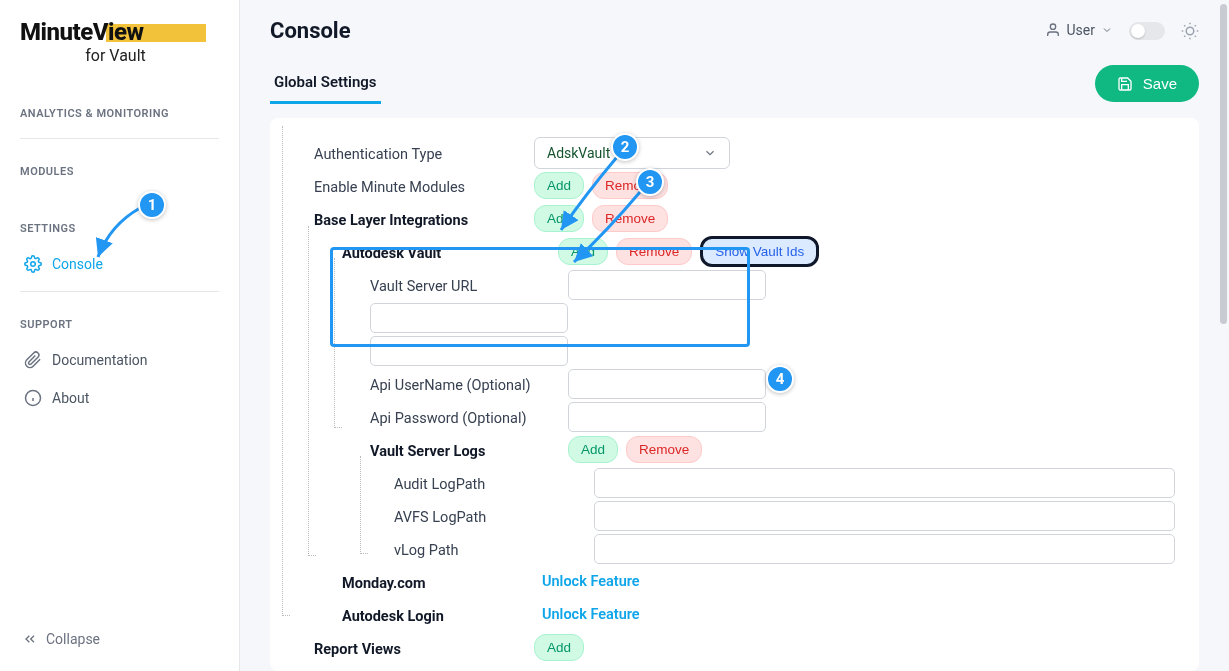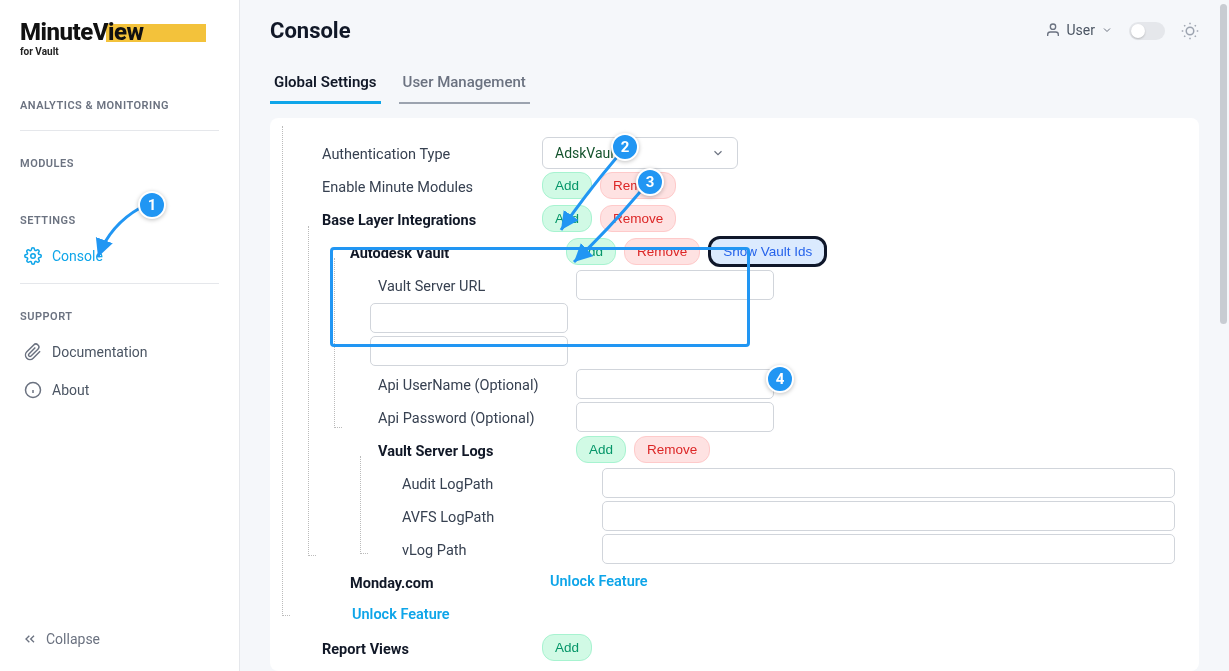--- a/index.html
+++ b/index.html
@@ -48,24 +48,24 @@
 .logo-bg {
   position: absolute;
   background: #f3c23b;
   height: 18px;
   width: 100px;
   left: 86px;
   top: 6px;
   z-index: 0;
 }
 .logo-sub {
-  font-size: 10px;
-  font-weight: 700;
+  font-size: 16px;
+  font-weight: 400;
   color: #222;
-  text-align: left;
+  text-align: center;
   margin-top: -2px;
   padding-right: 8px;
 }
 .sidebar-section-label {
   font-size: 11px;
   font-weight: 600;
   letter-spacing: 0.5px;
   color: #6b7280;
   margin: 18px 0 10px 0;
   text-transform: uppercase;
@@ -216,21 +216,20 @@
 }
 .tree-row {
   display: flex;
   align-items: center;
   min-height: 33px;
   position: relative;
 }
 .tree-label {
   flex: 0 0 auto;
   padding-top: 4px;
-  margin-left: 8px;
 }
 .indent-0 { padding-left: 20px; }
 .indent-1 { padding-left: 48px; }
 .indent-2 { padding-left: 76px; }
 .indent-3 { padding-left: 100px; }
 
 
 .tree-con {
   position: absolute;
   border-left: 1px dotted #bbb;
@@ -420,22 +419,31 @@
               <line x1="4.22" y1="19.78" x2="5.64" y2="18.36"></line>
               <line x1="18.36" y1="5.64" x2="19.78" y2="4.22"></line>
             </svg>
         </span>
       </div>
     </div>
 
     <div class="subheader">
       <div class="tabs">
         <div class="tab active">Global Settings</div>
-        <div class="tab secondary">User Management</div>
       </div>
+      <button class="save-btn">
+        <span>
+          <svg width="16" height="16" viewBox="0 0 24 24" fill="none" stroke="#fff" stroke-width="2">
+              <path d="M19 21H5a2 2 0 0 1-2-2V5a2 2 0 0 1 2-2h11l5 5v11a2 2 0 0 1-2 2z"></path>
+              <polyline points="17 21 17 13 7 13 7 21"></polyline>
+              <polyline points="7 3 7 8 15 8"></polyline>
+            </svg>
+        </span>
+        <span>Save</span>
+      </button>
     </div>
 
     <div class="content">
 
       <div class="tree-con" style="left:12px; top:8px; height:490px; width:8px;"></div>
 
       <div class="tree">
 
         <div class="tree-row indent-0">
           <div class="tree-label col-label">Authentication Type</div>
@@ -520,20 +528,21 @@
         </div>
 
         <div class="tree-row indent-1">
           <div class="tree-label bold col-label-1">Monday.com</div>
           <div class="ctrl-area" style="margin-left:10px;">
             <span class="link">Unlock Feature</span>
           </div>
         </div>
 
         <div class="tree-row indent-1">
+          <div class="tree-label bold col-label-1">Autodesk Login</div>
           <div class="ctrl-area" style="margin-left:10px;">
             <span class="link">Unlock Feature</span>
           </div>
         </div>
 
         <div class="tree-row indent-0">
           <div class="tree-label bold col-label">Report Views</div>
           <div class="ctrl-area">
             <button class="btn btn-add">Add</button>
           </div>

